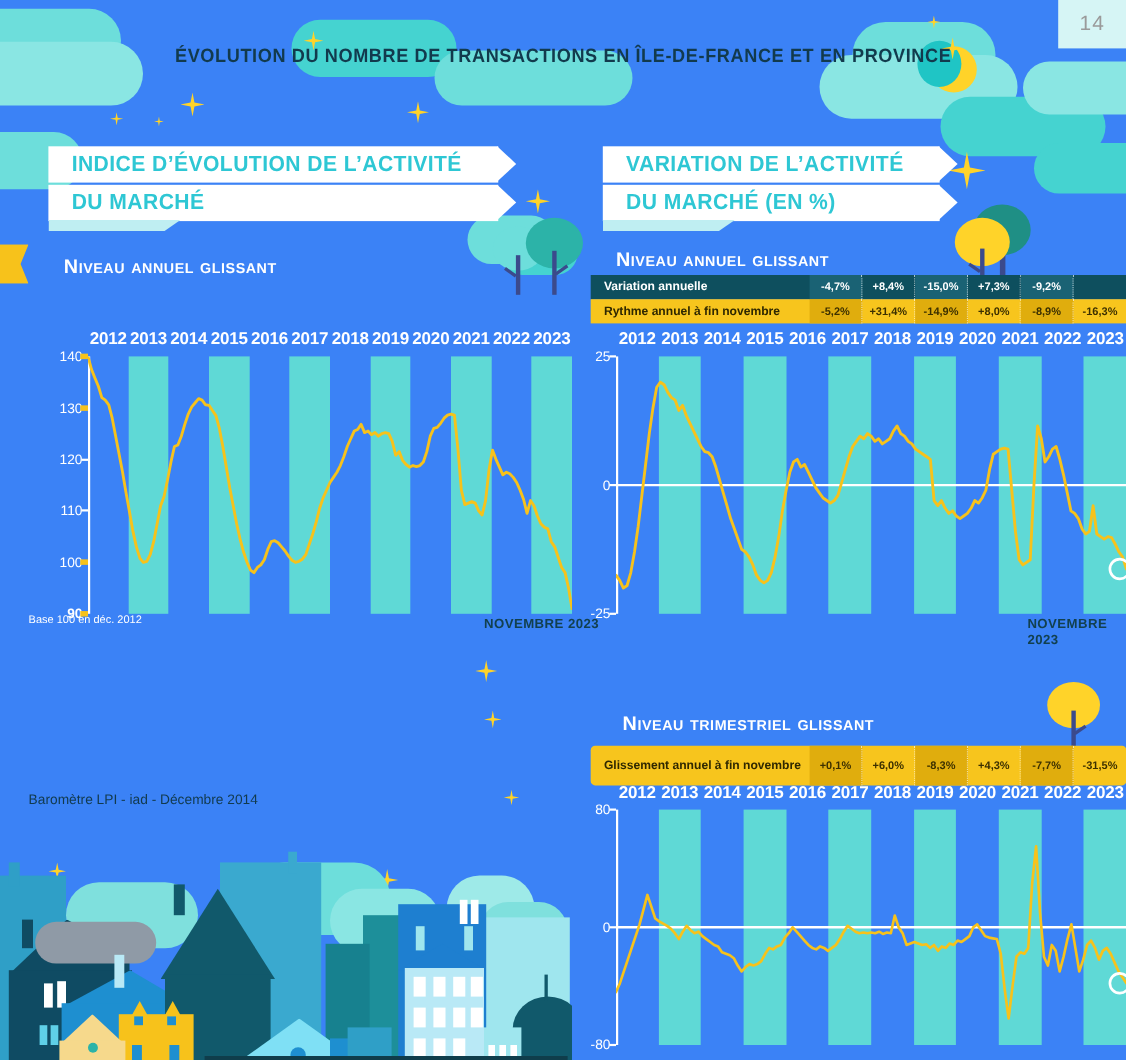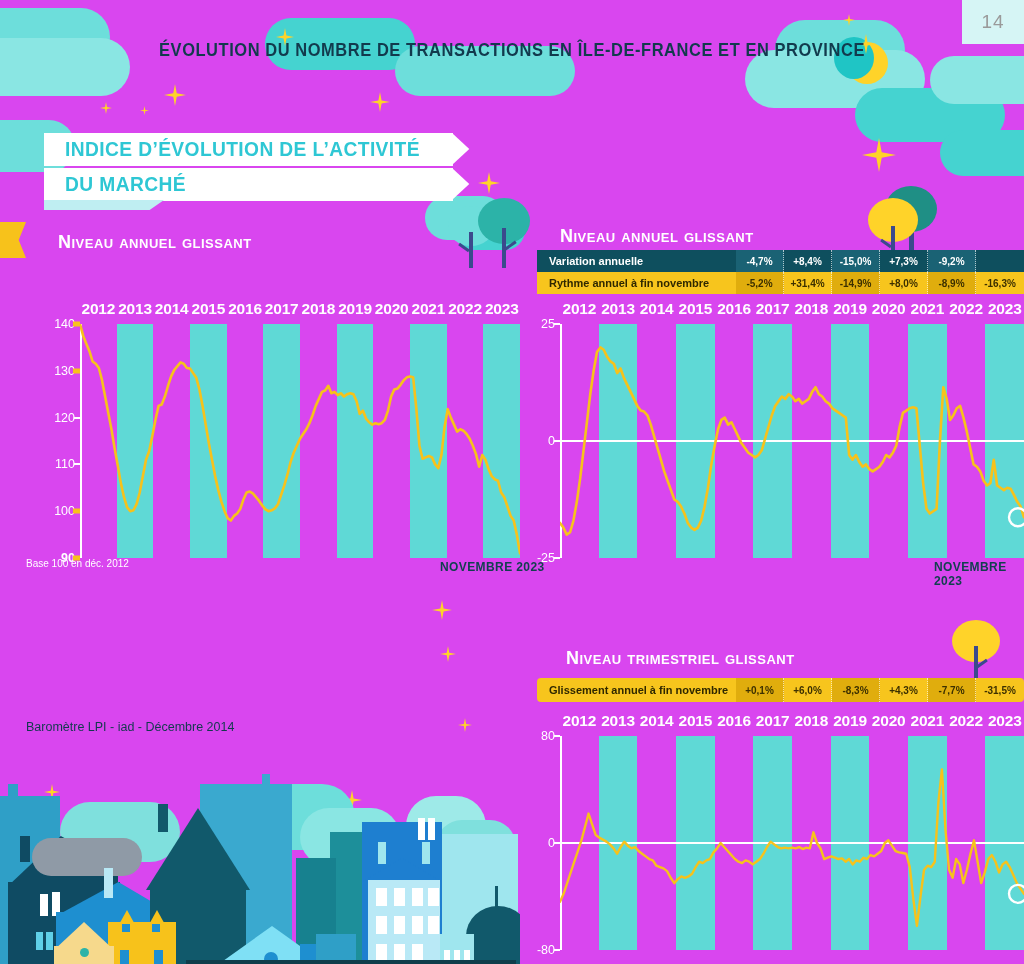--- a/index.html
+++ b/index.html
@@ -3,21 +3,21 @@
 <meta charset="utf-8">
 <style>
   * { box-sizing: border-box; margin: 0; padding: 0; }
   html, body { width: 1024px; height: 964px; }
   body {
     font-family: "Liberation Sans", sans-serif;
     background: #20c4c4;
     position: relative;
     overflow: hidden;
   }
-  .page { position: absolute; inset: 0; background: #d946ef; }
+  .page { position: absolute; inset: 0; background: #3b82f6; }
 
   
   .cloud { position: absolute; border-radius: 999px; }
   .cloud.c1 { background: #45d3d0; }
   .cloud.c2 { background: #6ddedb; }
   .cloud.c3 { background: #8ae6e3; }
 
   .star { position: absolute; }
   .star i {
     display: block; width: 100%; height: 100%;
@@ -257,20 +257,25 @@
 
   <div class="main-title">ÉVOLUTION DU NOMBRE DE TRANSACTIONS EN ÎLE-DE-FRANCE ET EN PROVINCE</div>
 
   <div class="banner" style="left:44px;top:133px;">
     <div class="bar">INDICE D’ÉVOLUTION DE L’ACTIVITÉ</div>
     <div class="bar b2">DU MARCHÉ</div>
     <div class="tail"></div>
   </div>
   <div class="left-arrow"></div>
 
+  <div class="banner" style="left:548px;top:133px;">
+    <div class="bar">VARIATION DE L’ACTIVITÉ</div>
+    <div class="bar b2">DU MARCHÉ (EN %)</div>
+    <div class="tail"></div>
+  </div>
 
   <div class="subhead" style="left:58px;top:232px;">Niveau annuel glissant</div>
   <div class="subhead" style="left:560px;top:226px;">Niveau annuel glissant</div>
   <div class="subhead" style="left:566px;top:648px;">Niveau trimestriel glissant</div>
 
   <div class="dtable" style="left:537px;top:250px;width:487px;">
     <div class="row dark">
       <div class="label">Variation annuelle</div>
       <div class="cell shade">-4,7%</div>
       <div class="cell">+8,4%</div>
@@ -284,21 +289,21 @@
       <div class="cell shade">-5,2%</div>
       <div class="cell">+31,4%</div>
       <div class="cell shade">-14,9%</div>
       <div class="cell">+8,0%</div>
       <div class="cell shade">-8,9%</div>
       <div class="cell">-16,3%</div>
     </div>
   </div>
 
   <div class="dtable rounded" style="left:537px;top:678px;width:487px;">
-    <div class="row gold" style="height:24px;">
+    <div class="row gold" style="height:36px;">
       <div class="label">Glissement annuel à fin novembre</div>
       <div class="cell shade">+0,1%</div>
       <div class="cell">+6,0%</div>
       <div class="cell shade">-8,3%</div>
       <div class="cell">+4,3%</div>
       <div class="cell shade">-7,7%</div>
       <div class="cell">-31,5%</div>
     </div>
   </div>
 

